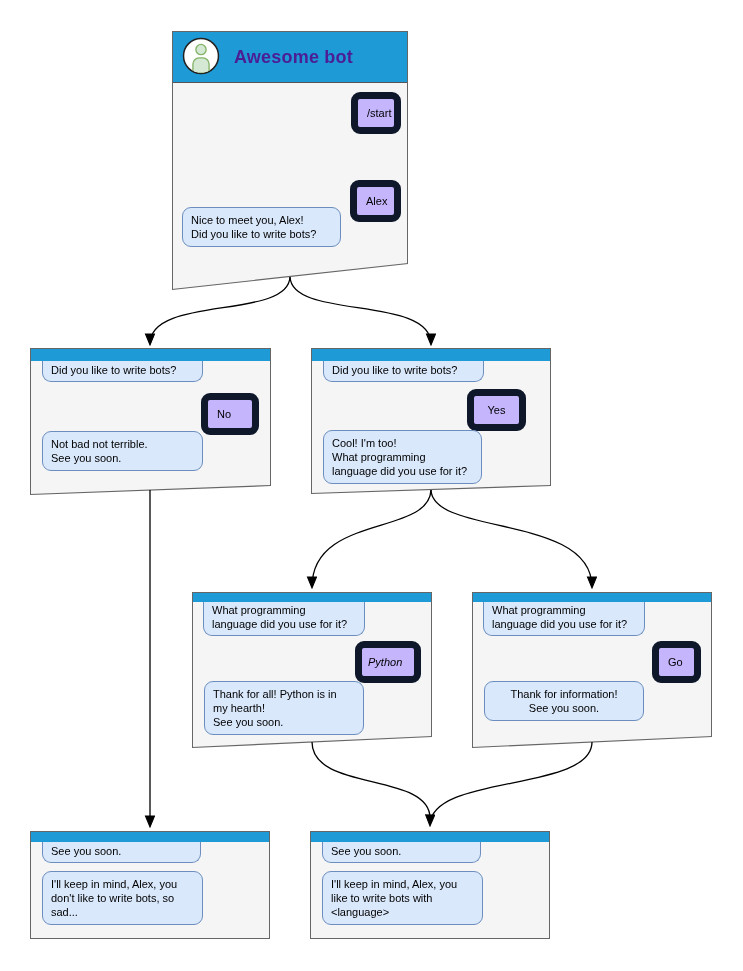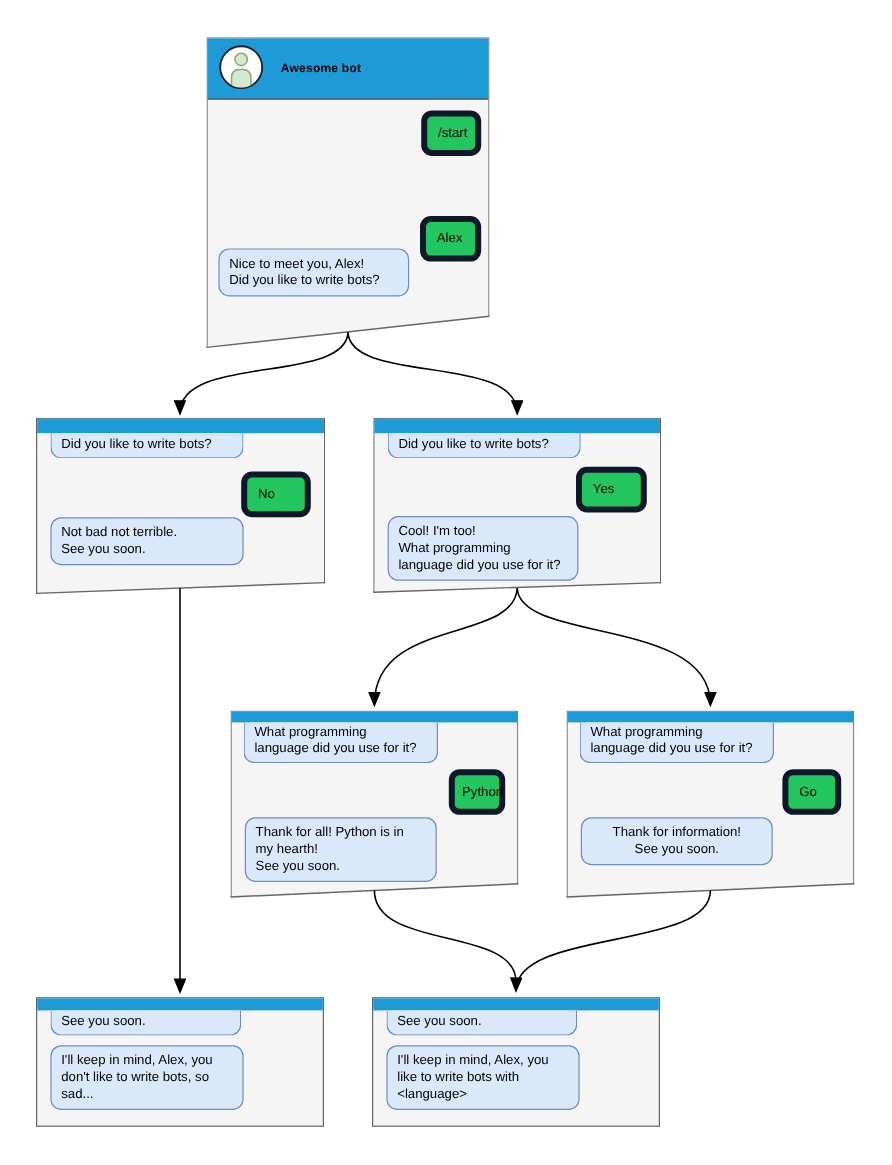--- a/index.html
+++ b/index.html
@@ -2,26 +2,26 @@
 <html><head>
 <meta charset="utf-8">
 <style>
   html,body{margin:0;padding:0;background:#ffffff;}
   .stage{position:relative;width:743px;height:971px;background:#ffffff;overflow:hidden;
          font-family:"Liberation Sans",sans-serif;}
   .win{position:absolute;background:#f5f5f5;border:1px solid #666666;box-sizing:border-box;}
   .titlebar{position:relative;height:50px;background:#1e9bd7;border-bottom:1px solid #555;
             display:flex;align-items:center;}
   .avatar{position:absolute;left:9px;top:5px;width:38px;height:38px;}
-  .title{color:#000000;font-weight:bold;font-size:10px;margin-left:61px;letter-spacing:.2px;}
+  .title{color:#4c1d95;font-weight:bold;font-size:18px;margin-left:61px;letter-spacing:.2px;}
   .strip{background:#1e9bd7;}
   .bubble{position:absolute;box-sizing:border-box;font-size:11px;line-height:14px;color:#000000;
           white-space:pre-line;border-radius:9px;}
   .bot{background:#dae8fc;border:1px solid #6c8ebf;padding:5px 8px;}
-  .user{background:#22c55e;border:5px solid #0f172a;padding:7px 9px;}
+  .user{background:#c4b5fd;border:7px solid #0f172a;padding:7px 9px;}
   .cut{border-top:none;border-radius:0 0 9px 9px;padding:2px 8px 4px;}
   svg.overlay{position:absolute;left:0;top:0;width:743px;height:971px;pointer-events:none;z-index:5;}
 </style>
 </head>
 <body>
 
 <div class="stage">
 
   <div class="win" style="left:172px;top:31px;width:236px;height:260px;clip-path:polygon(0 0,100% 0,100% 233px,0 259px);">
     <div class="titlebar">
@@ -51,31 +51,31 @@
     <div class="strip" style="height:12px;"></div>
     <div class="bubble bot cut" style="top:12px;left:11px;width:161px;">Did you like to write bots?</div>
     <div class="bubble user" style="top:44px;right:11px;width:58px;">No</div>
     <div class="bubble bot" style="top:82px;left:11px;width:161px;">Not bad not terrible.
 See you soon.</div>
   </div>
 
   <div class="win" style="left:311px;top:348px;width:240px;height:147px;clip-path:polygon(0 0,100% 0,100% 138px,0 146px);">
     <div class="strip" style="height:12px;"></div>
     <div class="bubble bot cut" style="top:12px;left:11px;width:161px;">Did you like to write bots?</div>
-    <div class="bubble user" style="top:40px;right:11px;width:59px;">Yes</div>
+    <div class="bubble user" style="top:40px;right:24px;width:59px;text-align:center;">Yes</div>
     <div class="bubble bot" style="top:81px;left:11px;width:159px;">Cool! I'm too!
 What programming
 language did you use for it?</div>
   </div>
 
   <div class="win" style="left:192px;top:592px;width:240px;height:157px;clip-path:polygon(0 0,100% 0,100% 145px,0 156px);">
     <div class="strip" style="height:9px;"></div>
     <div class="bubble bot cut" style="top:9px;left:10px;width:162px;padding-top:1px;">What programming
 language did you use for it?</div>
-    <div class="bubble user" style="top:48px;right:10px;width:47px;padding-left:6px;padding-right:20px;">Python</div>
+    <div class="bubble user" style="top:48px;right:10px;width:66px;padding-left:6px;padding-right:20px;font-style:italic;">Python</div>
     <div class="bubble bot" style="top:88px;left:11px;width:160px;">Thank for all! Python is in
 my hearth!
 See you soon.</div>
   </div>
 
   <div class="win" style="left:472px;top:592px;width:240px;height:157px;clip-path:polygon(0 0,100% 0,100% 145px,0 156px);">
     <div class="strip" style="height:9px;"></div>
     <div class="bubble bot cut" style="top:9px;left:10px;width:162px;padding-top:1px;">What programming
 language did you use for it?</div>
     <div class="bubble user" style="top:48px;right:10px;width:49px;">Go</div>

